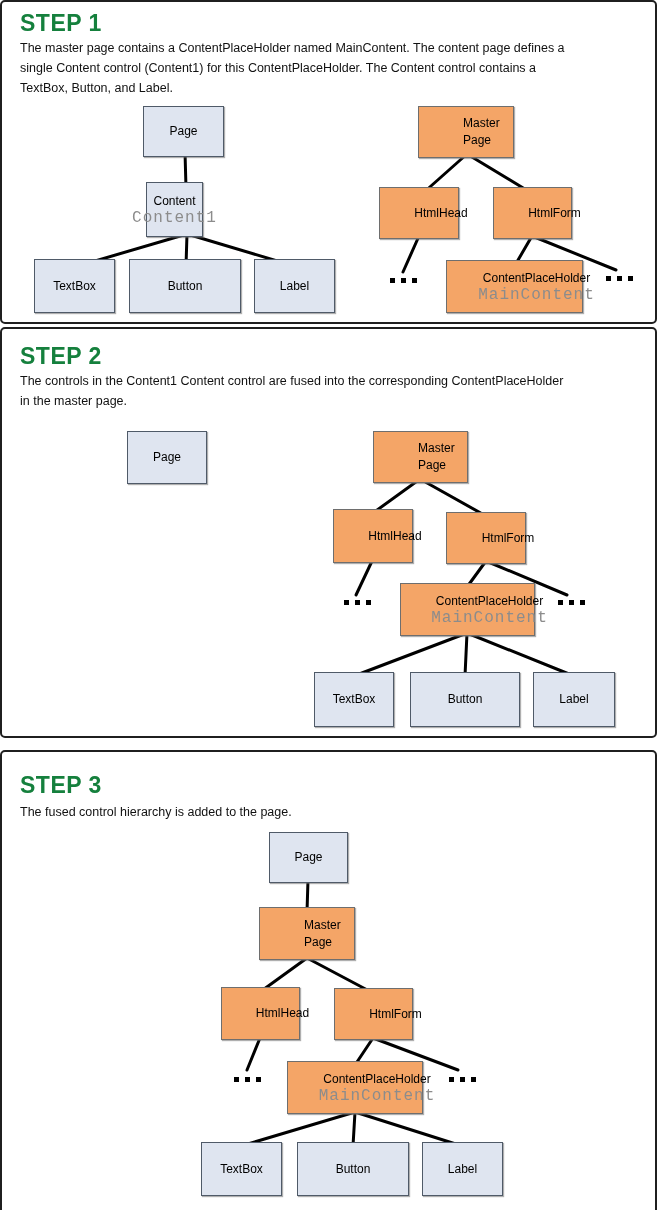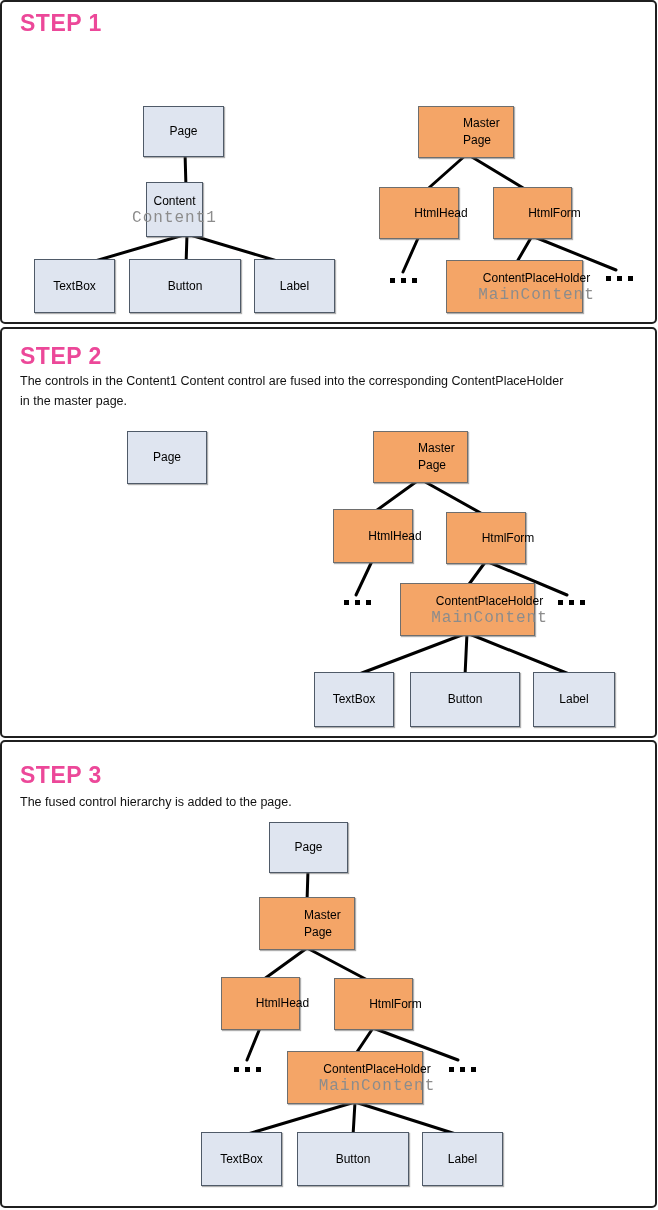--- a/index.html
+++ b/index.html
@@ -11,26 +11,26 @@
   }
   .panel {
     position: relative;
     width: 657px;
     border: 2px solid #1f1f1f;
     border-radius: 5px;
     background: #ffffff;
     overflow: hidden;
   }
   .panel-1 { height: 324px; margin-bottom: 3px; }
-  .panel-2 { height: 411px; margin-bottom: 2px; }
+  .panel-2 { height: 411px; margin-bottom: 12px; }
   .panel-3 { height: 468px; }
 
   .step-title {
     position: absolute; left: 18px;
-    font-size: 23px; font-weight: bold; color: #ec4899;
+    font-size: 23px; font-weight: bold; color: #15803d;
     letter-spacing: 0.5px;
   }
   .step-desc {
     position: absolute; left: 18px; right: 16px;
     font-size: 12.5px; line-height: 20px;
     color: var(--text, #111);
     white-space: pre-line;
   }
 
   .wires { position: absolute; left: 0; top: 0; z-index: 1; }
@@ -64,20 +64,23 @@
     position: absolute; z-index: 2;
     display: flex; gap: 6px; width: 27px; height: 5px;
   }
   .dots i { display: block; width: 5px; height: 5px; background: #000; }
 </style>
 </head>
 <body>
 
 <section class="panel panel-1">
   <h2 class="step-title" style="top:8px">STEP 1</h2>
+  <p class="step-desc" style="top:36px">The master page contains a ContentPlaceHolder named MainContent. The content page defines a
+single Content control (Content1) for this ContentPlaceHolder. The Content control contains a
+TextBox, Button, and Label.</p>
 
   <svg class="wires" width="654" height="320">
     <line x1="183" y1="150" x2="184" y2="186"></line>
     <line x1="185" y1="232" x2="76" y2="264"></line>
     <line x1="185" y1="232" x2="184" y2="264"></line>
     <line x1="185" y1="232" x2="292" y2="264"></line>
     <line x1="465" y1="152" x2="420" y2="192"></line>
     <line x1="465" y1="152" x2="531" y2="192"></line>
     <line x1="417" y1="234" x2="401" y2="270"></line>
     <line x1="530" y1="234" x2="512" y2="265"></line>

